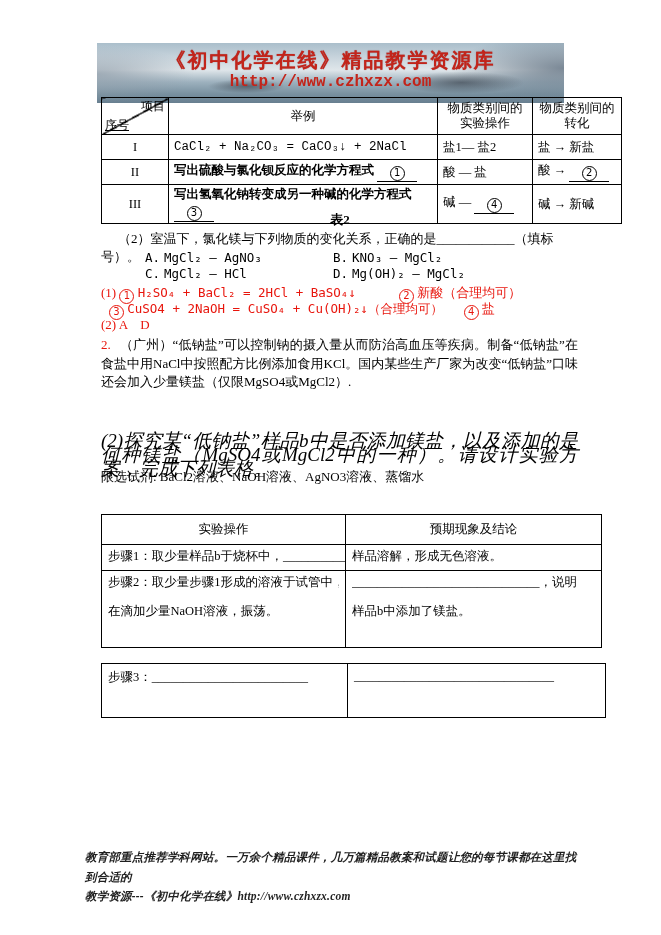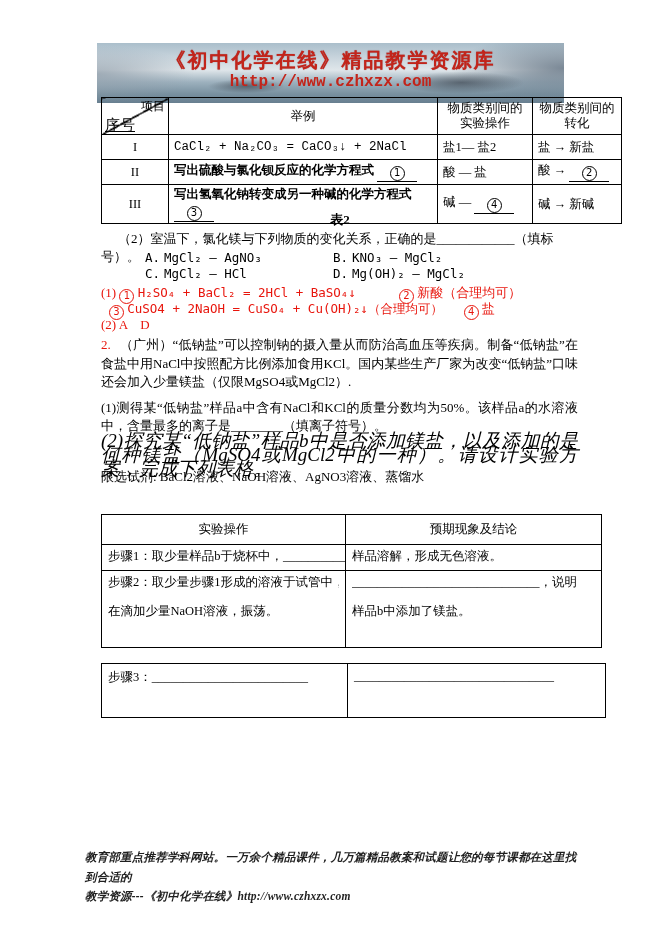--- a/index.html
+++ b/index.html
@@ -29,21 +29,21 @@
   #t1 .c-no{width:56px;text-align:center;}
   #t1 .c-ex{width:258px;}
   #t1 .c-re{width:84px;}
   #t1 .c-cv{width:78px;}
   #t1 th{text-align:center;line-height:15px;}
   #t1 tr.hdr{height:34px;}
   #t1 tr.data{height:25px;}
   .corner{position:relative;padding:0;height:34px;
     background:linear-gradient(to bottom right,transparent 48.8%,#000 48.8% 51.2%,transparent 51.2%);}
   .corner .tr{position:absolute;top:1px;right:3px;font-size:12px;}
-  .corner .bl{position:absolute;bottom:1px;left:3px;font-size:15px;text-decoration:underline;}
+  .corner .bl{position:absolute;bottom:1px;left:3px;font-size:12px;text-decoration:underline;}
   .romannum{font-weight:bold;font-size:13px;}
   .formula-serif{font-weight:bold;font-size:13px;font-family:Liberation Mono, monospace;}
   .blank{display:inline-block;min-width:40px;border-bottom:1.5px solid currentColor;text-align:center;line-height:13px;}
   .circ{display:inline-block;width:13px;height:13px;line-height:12px;border:1px solid currentColor;border-radius:50%;
     font-size:10px;text-align:center;vertical-align:-2px;font-family:"DejaVu Sans","Liberation Sans",sans-serif;}
 
   .caption{position:absolute;left:101px;top:211px;width:478px;text-align:center;font-weight:bold;font-size:13px;}
 
   .qline{position:absolute;left:101px;top:230px;width:476px;text-indent:17px;font-size:13px;}
   .options{position:absolute;left:101px;top:248px;width:476px;height:32px;}
@@ -183,21 +183,20 @@
       <span class="gap"></span>
       <span class="circ">4</span>
       <span>盐</span>
     </div>
     <div class="ans-l3">(2) A　D</div>
   </div>
 
   <div class="q2">
     <span class="red num">2.</span><span>（广州）“低钠盐”可以控制钠的摄入量从而防治高血压等疾病。制备“低钠盐”在食盐中用NaCl中按照配方比例添加食用KCl。国内某些生产厂家为改变“低钠盐”口味还会加入少量镁盐（仅限MgSO4或MgCl2）.</span>
   </div>
-  <div class="part1">(1)测得某“低钠盐”样品a中含有NaCl和KCl的质量分数均为50%。该样品a的水溶液中，含量最多的离子是________（填离子符号）。</div>
   <div class="part2">(2)探究某“低钠盐”样品b中是否添加镁盐，以及添加的是何种镁盐（MgSO4或MgCl2中的一种）。请设计实验方案，完成下列表格。</div>
   <div class="reagents">限选试剂: BaCl2溶液、NaOH溶液、AgNO3溶液、蒸馏水</div>
 
   <table id="t2">
     <tbody>
         <tr class="hdr">
       <th class="c-op">实验操作</th>
       <th class="c-rs">预期现象及结论</th>
     </tr>
     <tr class="r1">

